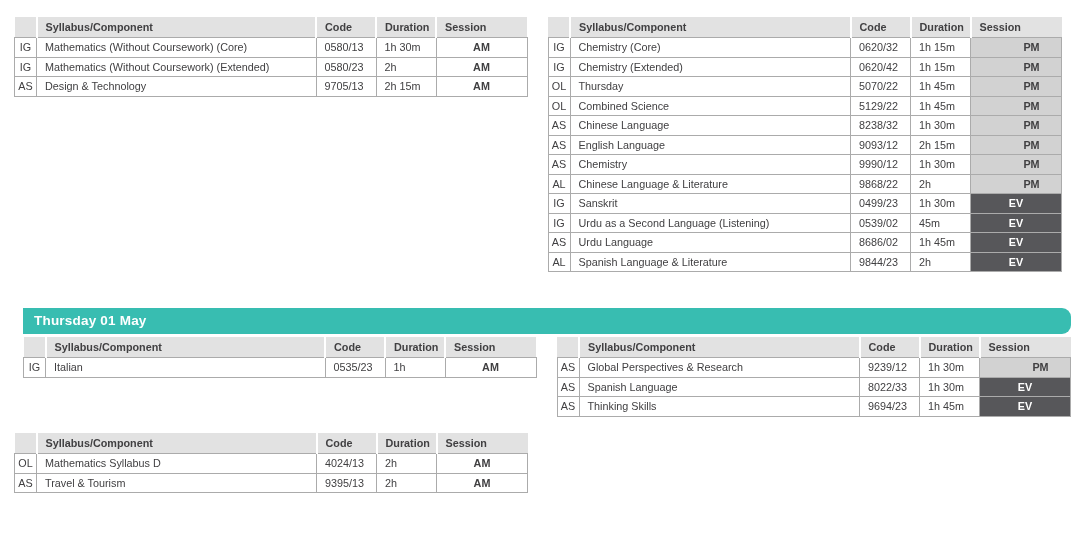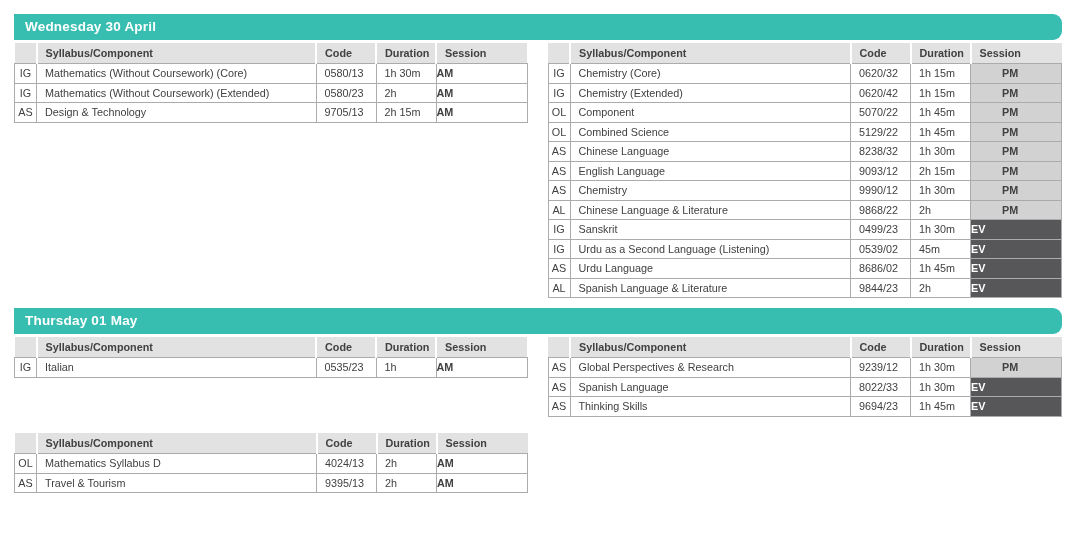--- a/index.html
+++ b/index.html
@@ -5,21 +5,21 @@
   html,body{margin:0;padding:0;background:#fff;}
   #page{
     position:relative;
     width:1080px;height:552px;
     background:#fff;
     font-family:"Liberation Sans",sans-serif;
     overflow:hidden;
   }
   .day-section{position:absolute;left:14px;width:1048px;}
   .day-section.sec-0{top:14px;}
-  .day-section.sec-1{top:308px;}
+  .day-section.sec-1{top:308px;margin-left:9px;}
   .day-section.sec-2{top:430px;}
 
   .day-band{
     height:26px;
     background:var(--teal,#38BDB1);
     border-radius:0 9px 9px 0;
     line-height:26px;
     padding-left:11px;
     color:#fff;
     font-size:13.5px;
@@ -65,33 +65,31 @@
     overflow:hidden;
   }
   .tbl td.qual{
     font-weight:400;
     text-align:center;
     padding:0;
   }
   .tbl td.code,.tbl td.duration{}
   .tbl td.session{
     font-weight:700;
+    text-align:center;
     padding:0;
   }
   .tbl td.session.pm{background:#D2D2D2;padding-left:31px;}
   .tbl td.session.ev{background:#57575A;color:#fff;}
 </style>
 </head>
 <body>
 
 <div id="page">
   <section class="day-section sec-0">
-    <div class="day-band">
-      <span class="day-label">Wednesday 30 April</span>
-    </div>
     <div class="tables">
       <div class="tbl-slot left">
           <table class="tbl">
             <colgroup>
               <col style="width: 22px;">
               <col>
               <col style="width: 60px;">
               <col style="width: 60px;">
               <col style="width: 91px;">
             </colgroup>
@@ -157,21 +155,21 @@
               </tr>
               <tr>
                 <td class="qual">IG</td>
                 <td class="syllabus">Chemistry (Extended)</td>
                 <td class="code">0620/42</td>
                 <td class="duration">1h 15m</td>
                 <td class="session pm">PM</td>
               </tr>
               <tr>
                 <td class="qual">OL</td>
-                <td class="syllabus">Component</td>
+                <td class="syllabus">Thursday</td>
                 <td class="code">5070/22</td>
                 <td class="duration">1h 45m</td>
                 <td class="session pm">PM</td>
               </tr>
               <tr>
                 <td class="qual">OL</td>
                 <td class="syllabus">Combined Science</td>
                 <td class="code">5129/22</td>
                 <td class="duration">1h 45m</td>
                 <td class="session pm">PM</td>

